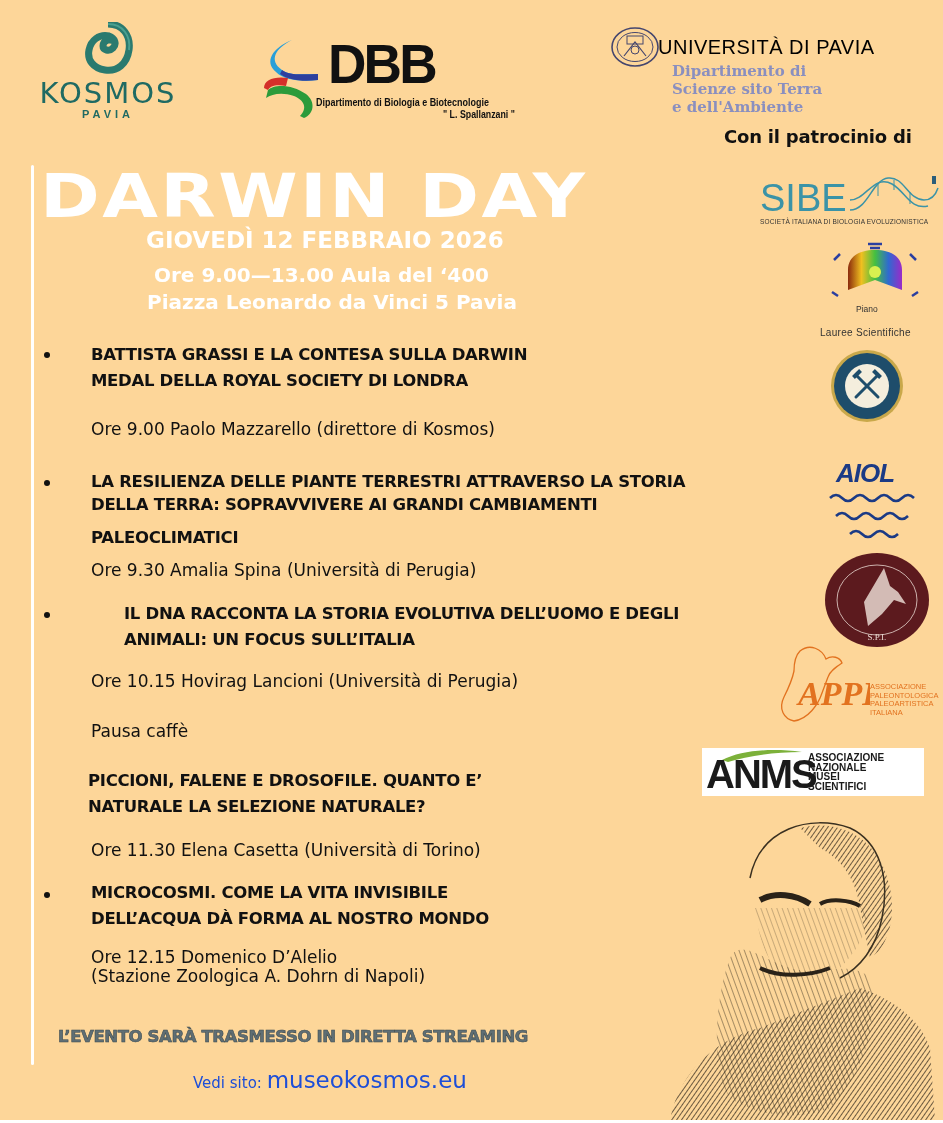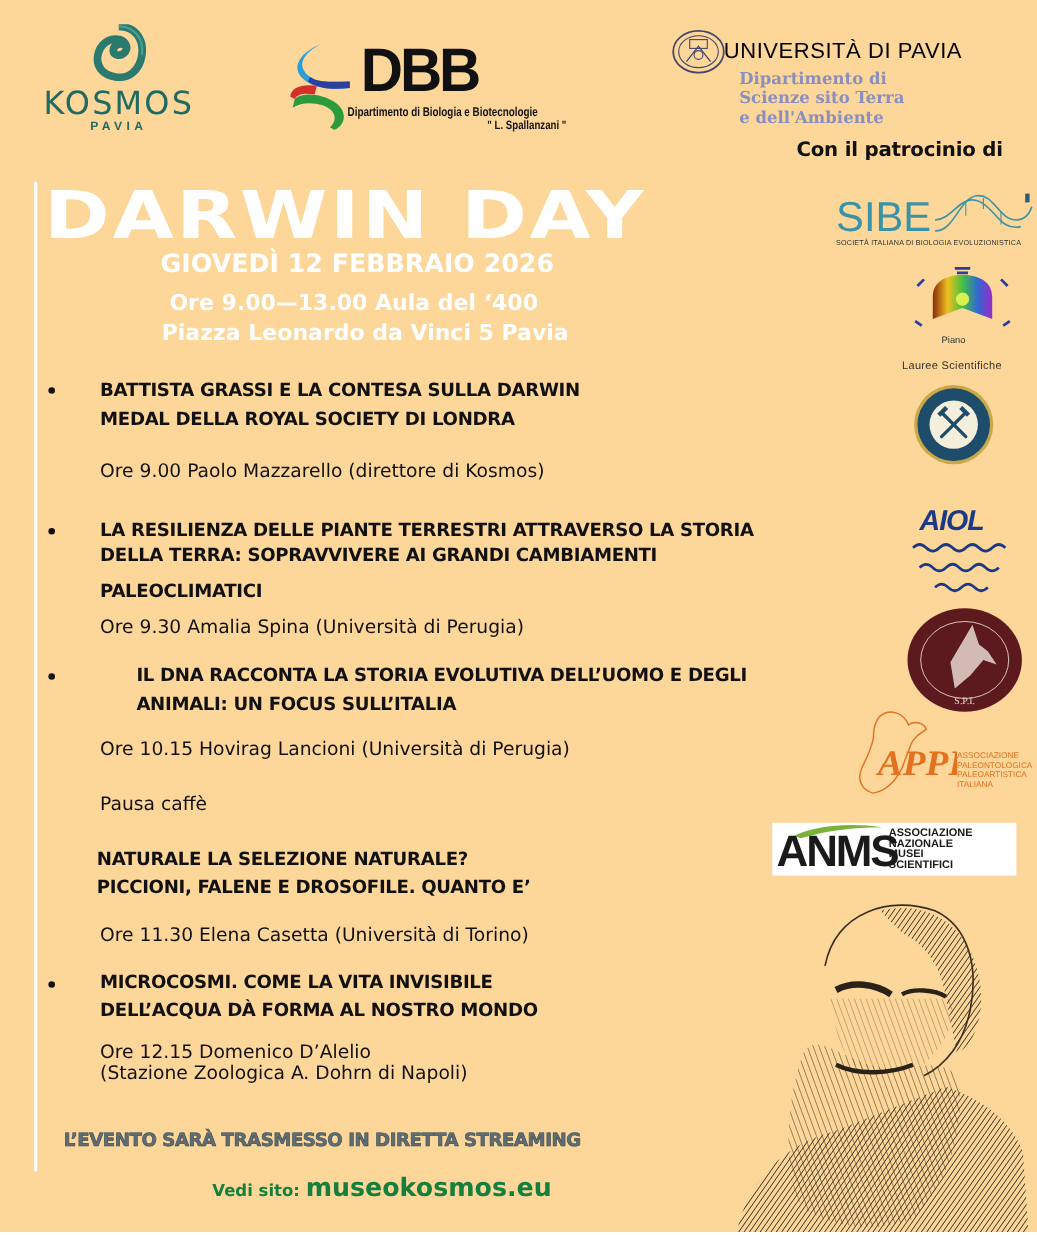--- a/index.html
+++ b/index.html
@@ -32,21 +32,21 @@
   .date { left:146px; top:227px; font-family:"DejaVu Sans", sans-serif; font-weight:bold; font-size:23px; color:#fff; white-space:nowrap; }
   .hours { left:154px; top:263px; font-family:"DejaVu Sans", sans-serif; font-weight:bold; font-size:20px; color:#fff; white-space:nowrap; }
   .place { left:147px; top:290px; font-family:"DejaVu Sans", sans-serif; font-weight:bold; font-size:20px; color:#fff; white-space:nowrap; }
 
   
   .talk-title { position:absolute; left:91px; font-family:"DejaVu Sans", sans-serif; font-weight:bold; font-size:16.5px; line-height:26px; color:#111; white-space:nowrap; letter-spacing:-0.3px; }
   .bullet { position:absolute; left:44px; width:6px; height:6px; border-radius:50%; background:#111; }
   .talk-info { position:absolute; left:91px; font-family:"DejaVu Sans", sans-serif; font-size:17px; line-height:22px; color:#111; white-space:nowrap; }
 
   .stream { left:58px; top:1027px; font-family:"DejaVu Sans", sans-serif; font-weight:bold; font-size:16.5px; color:#5f6e74; white-space:nowrap; letter-spacing:-0.4px; -webkit-text-stroke:0.6px #3f4d52; }
-  .site { left:193px; top:1067px; white-space:nowrap; color:#15803d; font-family:"DejaVu Sans", sans-serif; font-weight:bold; }
+  .site { left:193px; top:1067px; white-space:nowrap; color:#1d4ed8; font-family:"DejaVu Sans", sans-serif; font-weight:normal; }
   .site .lbl { font-size:15px; }
   .site .url { font-size:23px; }
 
   
   .sibe { left:760px; top:170px; width:180px; height:60px; }
   .sibe .word { position:absolute; left:0; top:8px; font-size:38px; color:#3b93a7; letter-spacing:0px; line-height:40px; }
   .sibe .sub { position:absolute; left:0; top:48px; font-size:6.5px; color:#333; white-space:nowrap; letter-spacing:0.2px; }
   .sibe .dna { position:absolute; left:88px; top:0; width:92px; height:46px; }
   .pls { left:820px; top:240px; width:110px; height:95px; }
   .pls .lbl1 { position:absolute; left:36px; top:64px; font-size:8.5px; color:#333; }
@@ -137,22 +137,22 @@
       <div>IL DNA RACCONTA LA STORIA EVOLUTIVA DELL’UOMO E DEGLI</div>
       <div>ANIMALI: UN FOCUS SULL’ITALIA</div>
     </div>
     <div class="talk-info" style="top:670px;">Ore 10.15 Hovirag Lancioni (Università di Perugia)</div>
   </div>
 
   <div class="talk-info" style="top:720px;">Pausa caffè</div>
 
   <div>
     <div class="talk-title" style="top:768px; left:88px;">
+      <div>PICCIONI, FALENE E DROSOFILE. QUANTO E’</div>
       <div>NATURALE LA SELEZIONE NATURALE?</div>
-      <div>PICCIONI, FALENE E DROSOFILE. QUANTO E’</div>
     </div>
     <div class="talk-info" style="top:839px;">Ore 11.30 Elena Casetta (Università di Torino)</div>
   </div>
 
   <div>
     <div class="bullet" style="top:892px;"></div>
     <div class="talk-title" style="top:880px;">
       <div>MICROCOSMI. COME LA VITA INVISIBILE</div>
       <div>DELL’ACQUA DÀ  FORMA AL NOSTRO MONDO</div>
     </div>

